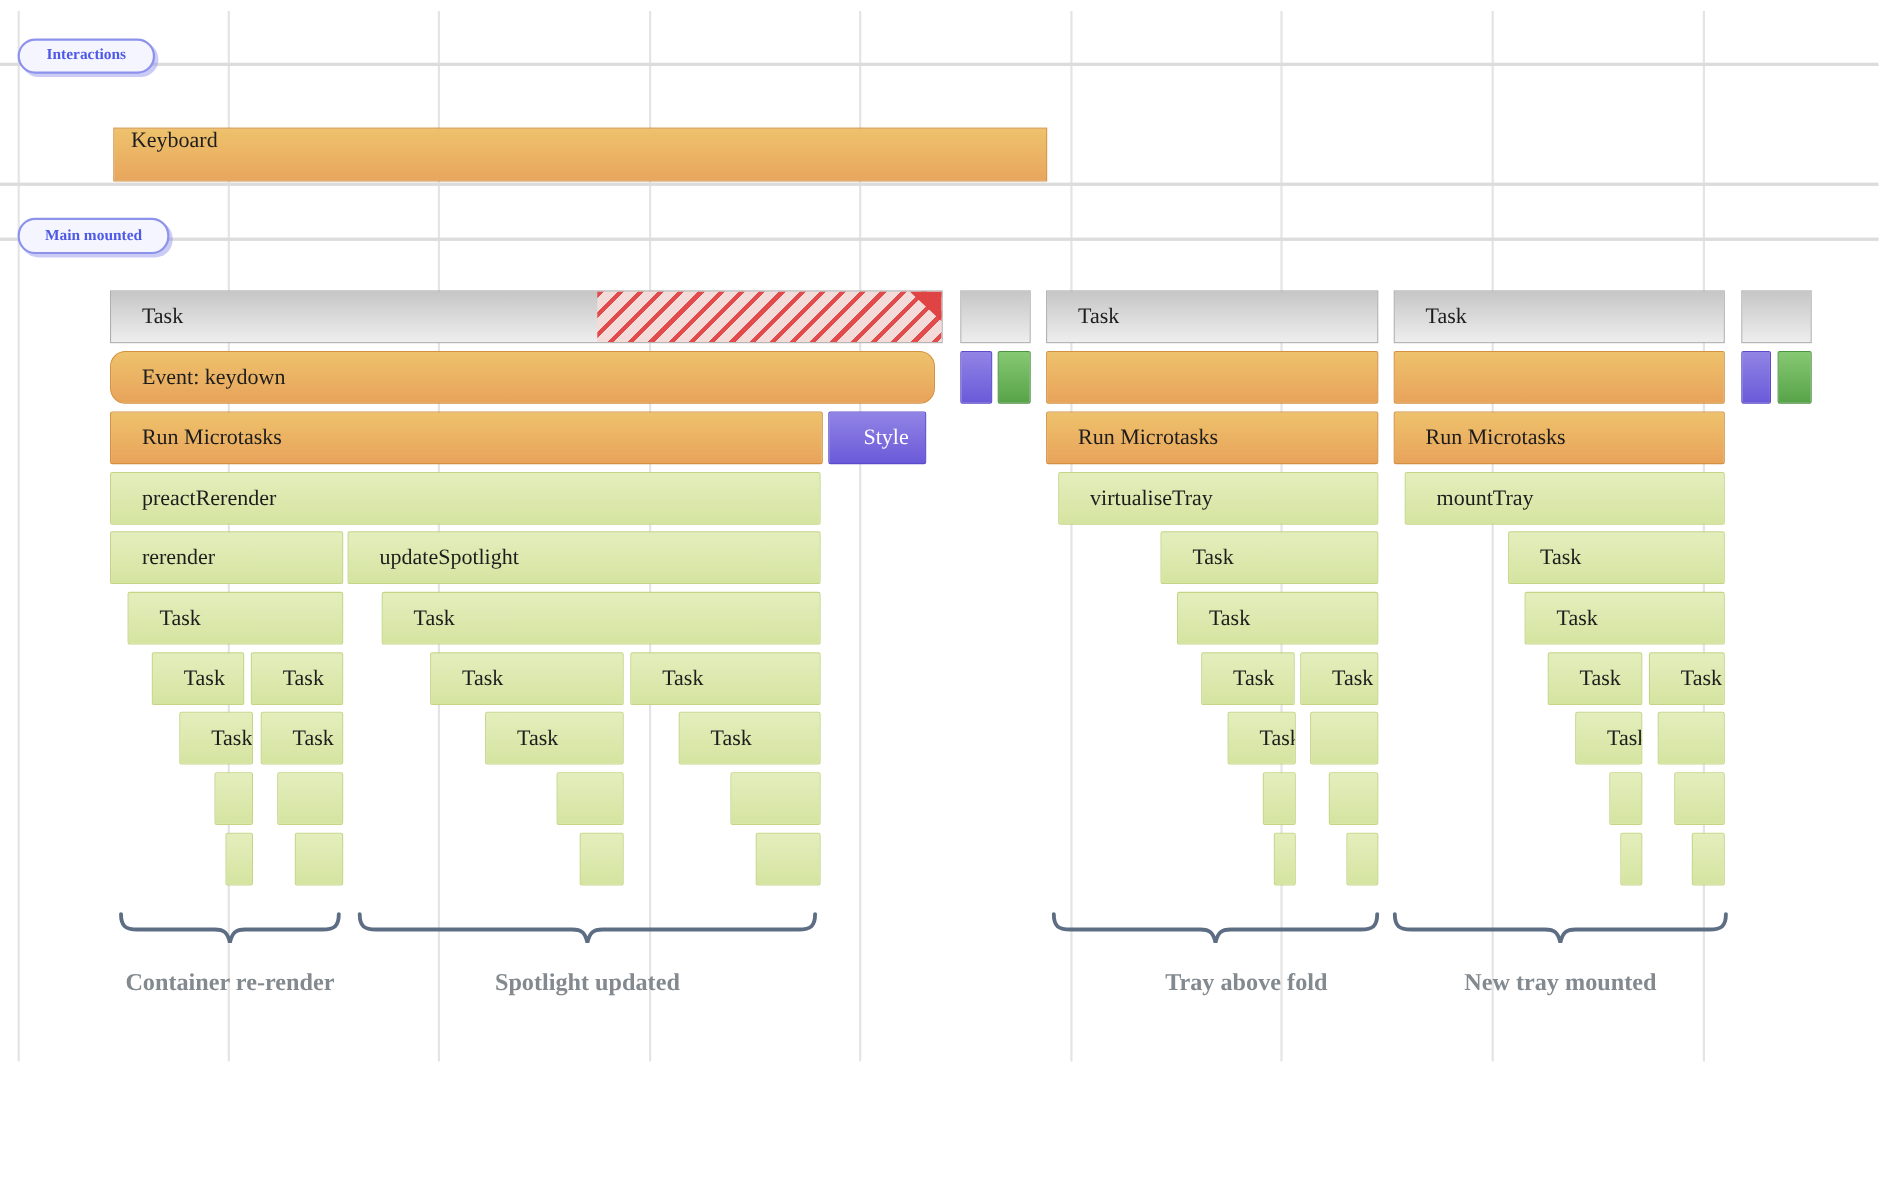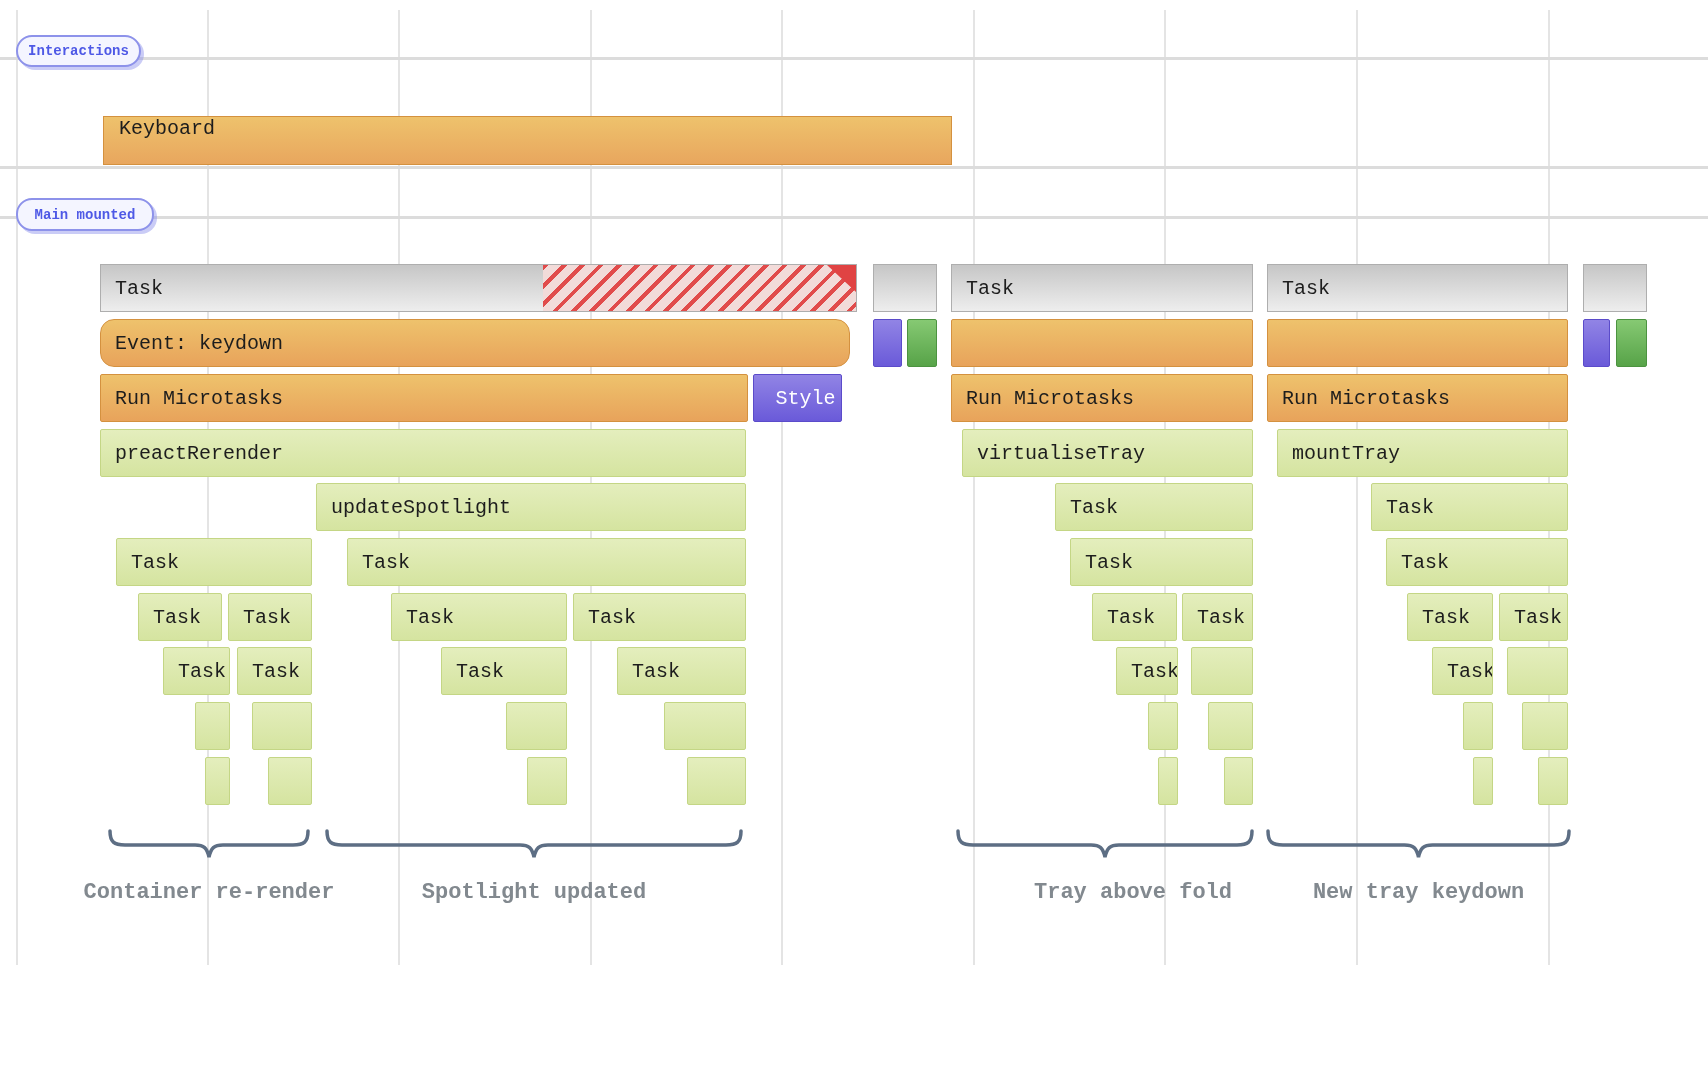--- a/index.html
+++ b/index.html
@@ -1,36 +1,36 @@
 <!DOCTYPE html>
 <html><head>
 <meta charset="utf-8">
 <style>
   html,body{margin:0;padding:0;background:#ffffff;}
   #canvas{
     position:relative;width:1708px;height:1072px;background:#ffffff;overflow:hidden;
-    font-family:Liberation Mono, monospace;
+    font-family:Liberation Serif, serif;
   }
   .vline{position:absolute;width:2px;background:#e4e4e4;}
   .hline{position:absolute;left:0;width:1708px;height:3px;background:#dcdcdc;}
   .pill{
     position:absolute;display:flex;align-items:center;justify-content:center;
     background:#f4f5ff;border:2px solid #8d92ea;border-radius:16px;
     color:#4e59e6;font-size:14px;font-weight:bold;
     box-shadow:3px 3px 0 rgba(138,143,234,0.45);
     z-index:5;cursor:pointer;
   }
   .pill-interactions{left:16px;top:35px;width:121px;height:28px;}
   .pill-main{left:16px;top:198px;width:134px;height:29px;}
   .bar{
     position:absolute;box-sizing:border-box;border-radius:2px;
     display:flex;align-items:center;overflow:hidden;
     font-size:20px;color:#1d1d1d;white-space:nowrap;z-index:3;
   }
-  .bar span{padding-left:14px;}
+  .bar span{padding-left:28px;}
   .bar.gray{background:linear-gradient(180deg,#c6c6c6,#eeeeee);border:1px solid #aeaeae;border-radius:0;}
   .bar.orange{background:linear-gradient(180deg,#eec26c,#e8a35b);border:1px solid #d4913f;}
   .bar.green{background:linear-gradient(180deg,#e4eebd,#d5e4a0);border:1px solid #c4d685;}
   .bar.purple{background:linear-gradient(180deg,#9184e5,#6a5ad9);border:1px solid #5b4bca;color:#ffffff;}
   .bar.purple span{padding-left:16px;width:100%;text-align:center;}
   .bar.paint{background:linear-gradient(180deg,#86c973,#57a348);border:1px solid #4c9340;}
   .stripes{
     position:absolute;top:0;bottom:0;right:0;
     background:repeating-linear-gradient(135deg,#e14b4b 0 4px,#f2dbd9 4px 13px);
   }
@@ -91,20 +91,23 @@
     </div>
     <div class="bar orange" style="left: 100px; top: 374px; width: 648px; height: 48px;">
       <span>Run Microtasks</span>
     </div>
     <div class="bar purple" style="left: 753px; top: 374px; width: 89px; height: 48px;">
       <span>Style</span>
     </div>
     <div class="bar green" style="left: 100px; top: 429px; width: 646px; height: 48px;">
       <span>preactRerender</span>
     </div>
+    <div class="bar green" style="left: 100px; top: 483px; width: 212px; height: 48px;">
+      <span>rerender</span>
+    </div>
     <div class="bar green" style="left: 316px; top: 483px; width: 430px; height: 48px;">
       <span>updateSpotlight</span>
     </div>
     <div class="bar green" style="left: 116px; top: 538px; width: 196px; height: 48px;">
       <span>Task</span>
     </div>
     <div class="bar green" style="left: 347px; top: 538px; width: 399px; height: 48px;">
       <span>Task</span>
     </div>
     <div class="bar green" style="left: 138px; top: 593px; width: 84px; height: 48px;">
@@ -201,14 +204,14 @@
     <div class="bar green" style="left: 1463px; top: 702px; width: 30px; height: 48px;"></div>
     <div class="bar green" style="left: 1522px; top: 702px; width: 46px; height: 48px;"></div>
     <div class="bar green" style="left: 1473px; top: 757px; width: 20px; height: 48px;"></div>
     <div class="bar green" style="left: 1538px; top: 757px; width: 30px; height: 48px;"></div>
     <div class="bar gray" style="left: 1583px; top: 264px; width: 64px; height: 48px;"></div>
     <div class="bar purple" style="left: 1583px; top: 319px; width: 27px; height: 48px;"></div>
     <div class="bar paint" style="left: 1616px; top: 319px; width: 31px; height: 48px;"></div>
     <div class="annotation-label" style="left: 209px;">Container re-render</div>
     <div class="annotation-label" style="left: 534px;">Spotlight updated</div>
     <div class="annotation-label" style="left: 1105px; margin-left: 28px;">Tray above fold</div>
-    <div class="annotation-label" style="left: 1418.5px;">New tray keydown</div>
+    <div class="annotation-label" style="left: 1418.5px;">New tray mounted</div>
   </div>
 
 </body></html>

